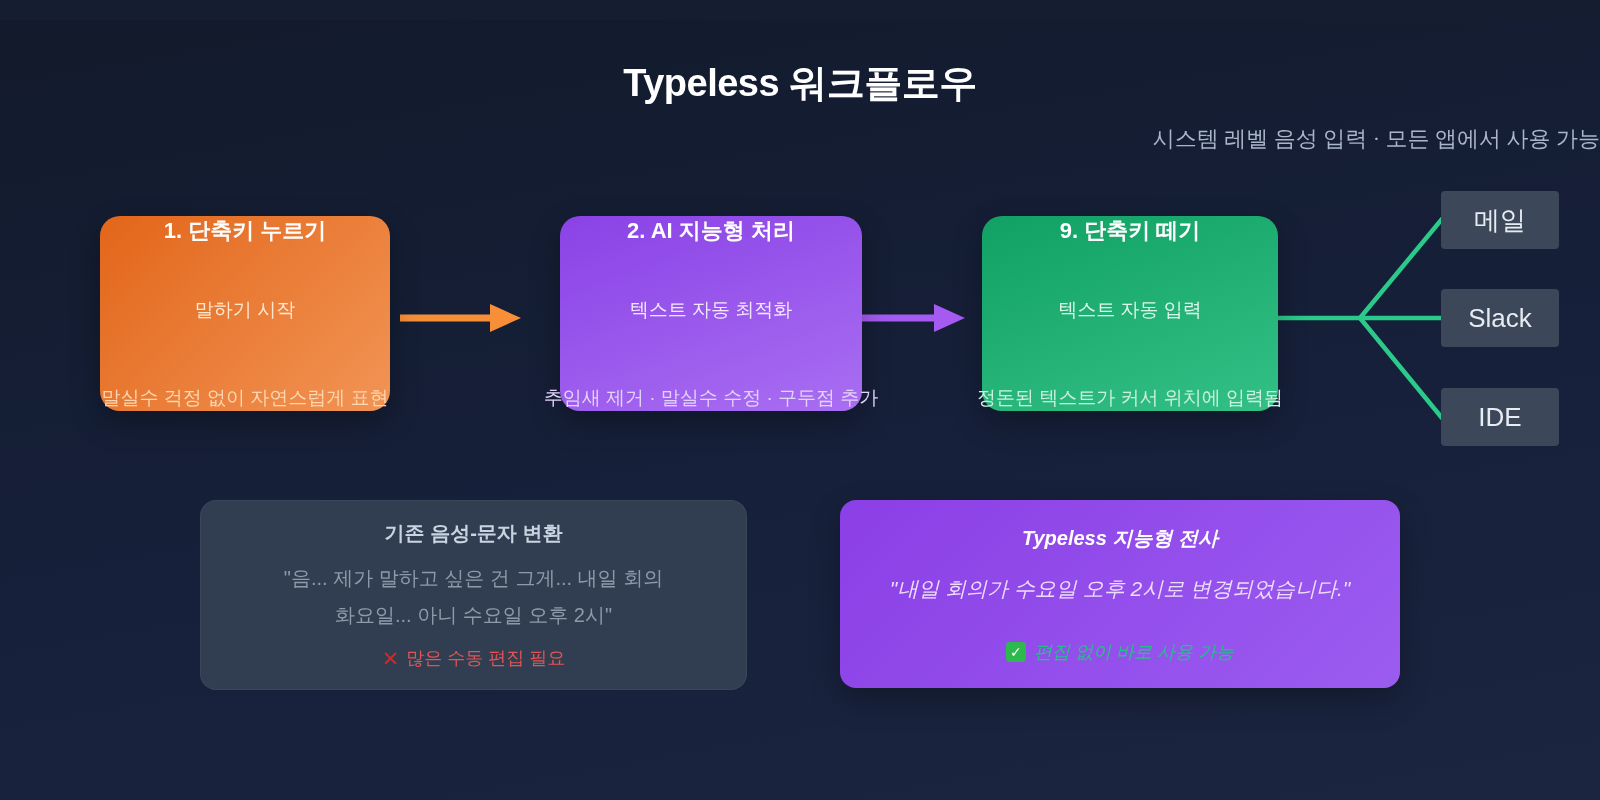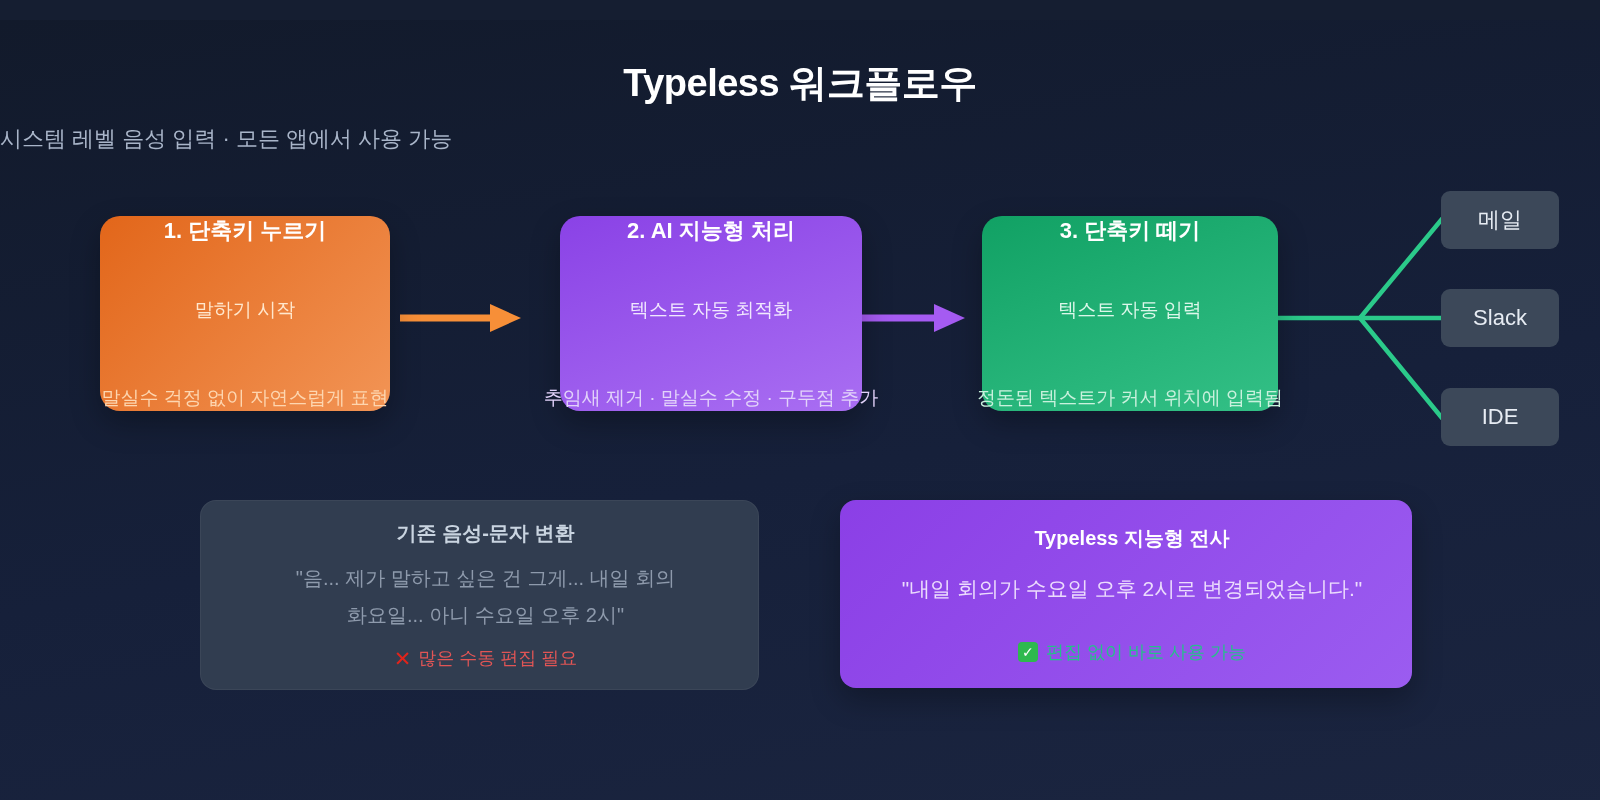--- a/index.html
+++ b/index.html
@@ -24,23 +24,24 @@
     text-align: center;
     font-size: 38px;
     font-weight: 700;
     color: #ffffff;
     letter-spacing: -0.5px;
   }
   .page-subtitle {
     position: absolute;
     top: 104px; left: 0;
     width: 100%;
-    text-align: left;
+    text-align: right;
     font-size: 22px;
     color: #a9b5c9;
+    font-family: Liberation Serif, serif;
   }
   
   .step {
     position: absolute;
     top: 196px;
     height: 195px;
     border-radius: 20px;
     display: flex;
     flex-direction: column;
     align-items: center;
@@ -71,53 +72,53 @@
     top: 0; left: 0;
     width: 1600px; height: 800px;
     pointer-events: none;
   }
   
   .output-box {
     position: absolute;
     left: 1441px;
     width: 118px;
     height: 58px;
-    border-radius: 9px;
+    border-radius: 4px;
     background: #3c4859;
     display: flex;
     align-items: center;
     justify-content: center;
-    font-size: 22px;
+    font-size: 26px;
     color: #e7ecf3;
   }
   .output-1 { top: 171px; }
   .output-2 { top: 269px; }
   .output-3 { top: 368px; }
   
   .compare {
     position: absolute;
     top: 480px;
     height: 188px;
     border-radius: 16px;
     display: flex;
     flex-direction: column;
     align-items: center;
     justify-content: center;
     text-align: right;
-    padding-left: 12px;
   }
   .compare-legacy {
     left: 200px; width: 545px;
     background: #313d50;
     border: 1px solid rgba(255,255,255,0.05);
   }
   .compare-typeless {
     left: 840px; width: 560px;
     background: linear-gradient(135deg, #8b3fe6 0%, #9b5cf0 100%);
     box-shadow: 0 12px 30px rgba(0,0,0,0.28);
+    font-style: italic;
   }
   .compare-legacy .compare-title {
     font-size: 20px; font-weight: 700; color: #c9d4e0; margin-bottom: 13px;
   }
   .compare-typeless .compare-title {
     font-size: 20px; font-weight: 700; color: #ffffff; margin-bottom: 23px;
   }
   .legacy-quote { font-size: 20px; color: #8e9aac; line-height: 37px; }
   .typeless-quote { font-size: 21px; color: #ecdcfd; margin-bottom: 37px; }
   .status-line {
@@ -187,21 +188,21 @@
     <div class="step-note">말실수 걱정 없이 자연스럽게 표현</div>
   </div>
 
   <div class="step step-2">
     <div class="step-title">2. AI 지능형 처리</div>
     <div class="step-sub">텍스트 자동 최적화</div>
     <div class="step-note">추임새 제거 · 말실수 수정 · 구두점 추가</div>
   </div>
 
   <div class="step step-3">
-    <div class="step-title">3. 단축키 떼기</div>
+    <div class="step-title">9. 단축키 떼기</div>
     <div class="step-sub">텍스트 자동 입력</div>
     <div class="step-note">정돈된 텍스트가 커서 위치에 입력됨</div>
   </div>
 
   <div class="output-box output-1">메일</div>
   <div class="output-box output-2">Slack</div>
   <div class="output-box output-3">IDE</div>
 
   <div class="compare compare-legacy">
     <div class="compare-title">기존 음성-문자 변환</div>

